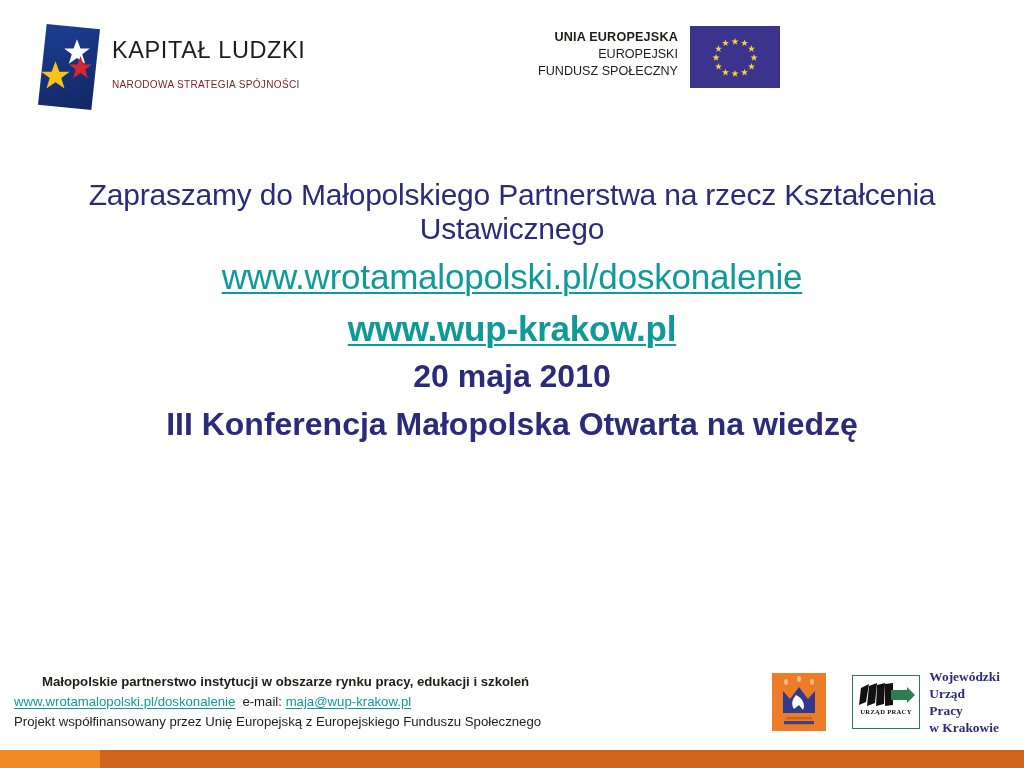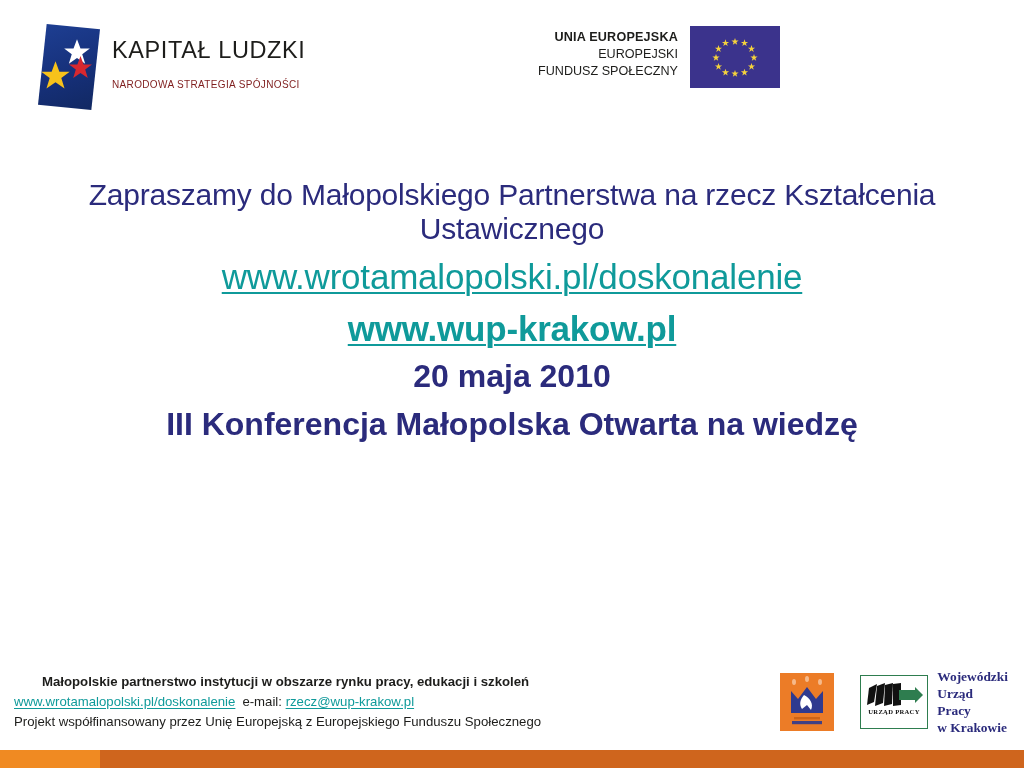--- a/index.html
+++ b/index.html
@@ -170,21 +170,21 @@
   .ftlink {
     color: #0f9a9a;
     text-decoration: underline;
     text-underline-offset: 2px;
     cursor: pointer;
   }
 
   
   #footer-logos {
     position: absolute;
-    right: 16px;
+    right: 24px;
     top: -4px;
     display: flex;
     align-items: center;
     gap: 26px;
   }
   
   #malopolska-logo {
     width: 54px;
     height: 58px;
     background: #ec7c27;
@@ -310,21 +310,21 @@
     <div class="line" id="line-date">20 maja 2010</div>
 
     <div class="line" id="line-conf">III Konferencja Małopolska Otwarta na wiedzę</div>
   </div>
 
   <div id="footer">
 
     <div id="footer-text">
       <div class="ftline" id="ft-line-1">Małopolskie partnerstwo instytucji w obszarze rynku pracy, edukacji i szkoleń</div>
       <div class="ftline" id="ft-line-2">
-        <a class="ftlink">www.wrotamalopolski.pl/doskonalenie</a><span style="margin-left:7px;">e-mail:</span> <a class="ftlink">rzecz@wup-krakow.pl</a>
+        <a class="ftlink">www.wrotamalopolski.pl/doskonalenie</a><span style="margin-left:7px;">e-mail:</span> <a class="ftlink">maja@wup-krakow.pl</a>
       </div>
       <div class="ftline" id="ft-line-3">Projekt współfinansowany przez Unię Europejską z Europejskiego Funduszu Społecznego</div>
     </div>
 
     <div id="footer-logos">
 
       <div id="malopolska-logo">
         <svg viewBox="0 0 54 58" aria-hidden="true">
           <rect x="0" y="0" width="54" height="58" fill="#ec7c27"></rect>
           <g fill="#f6b98a">

